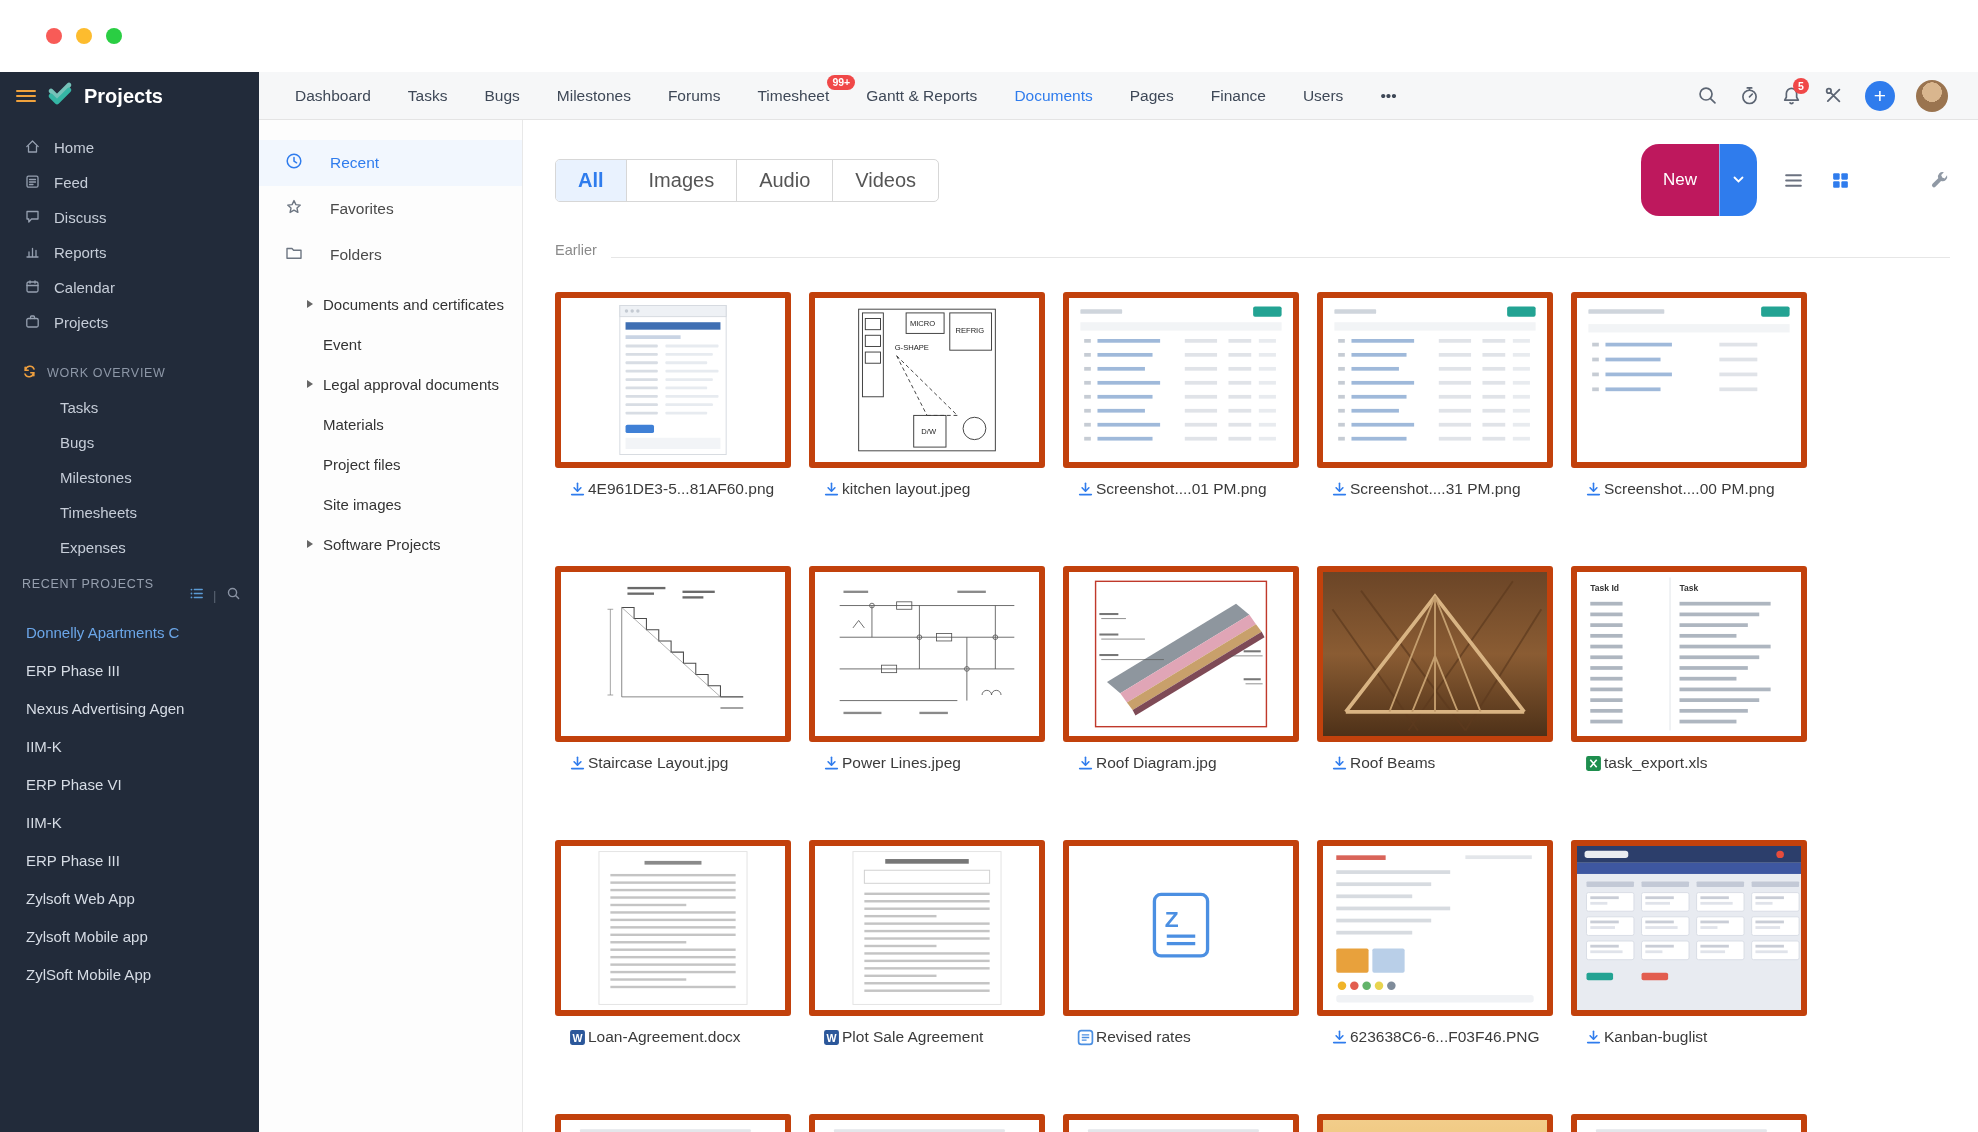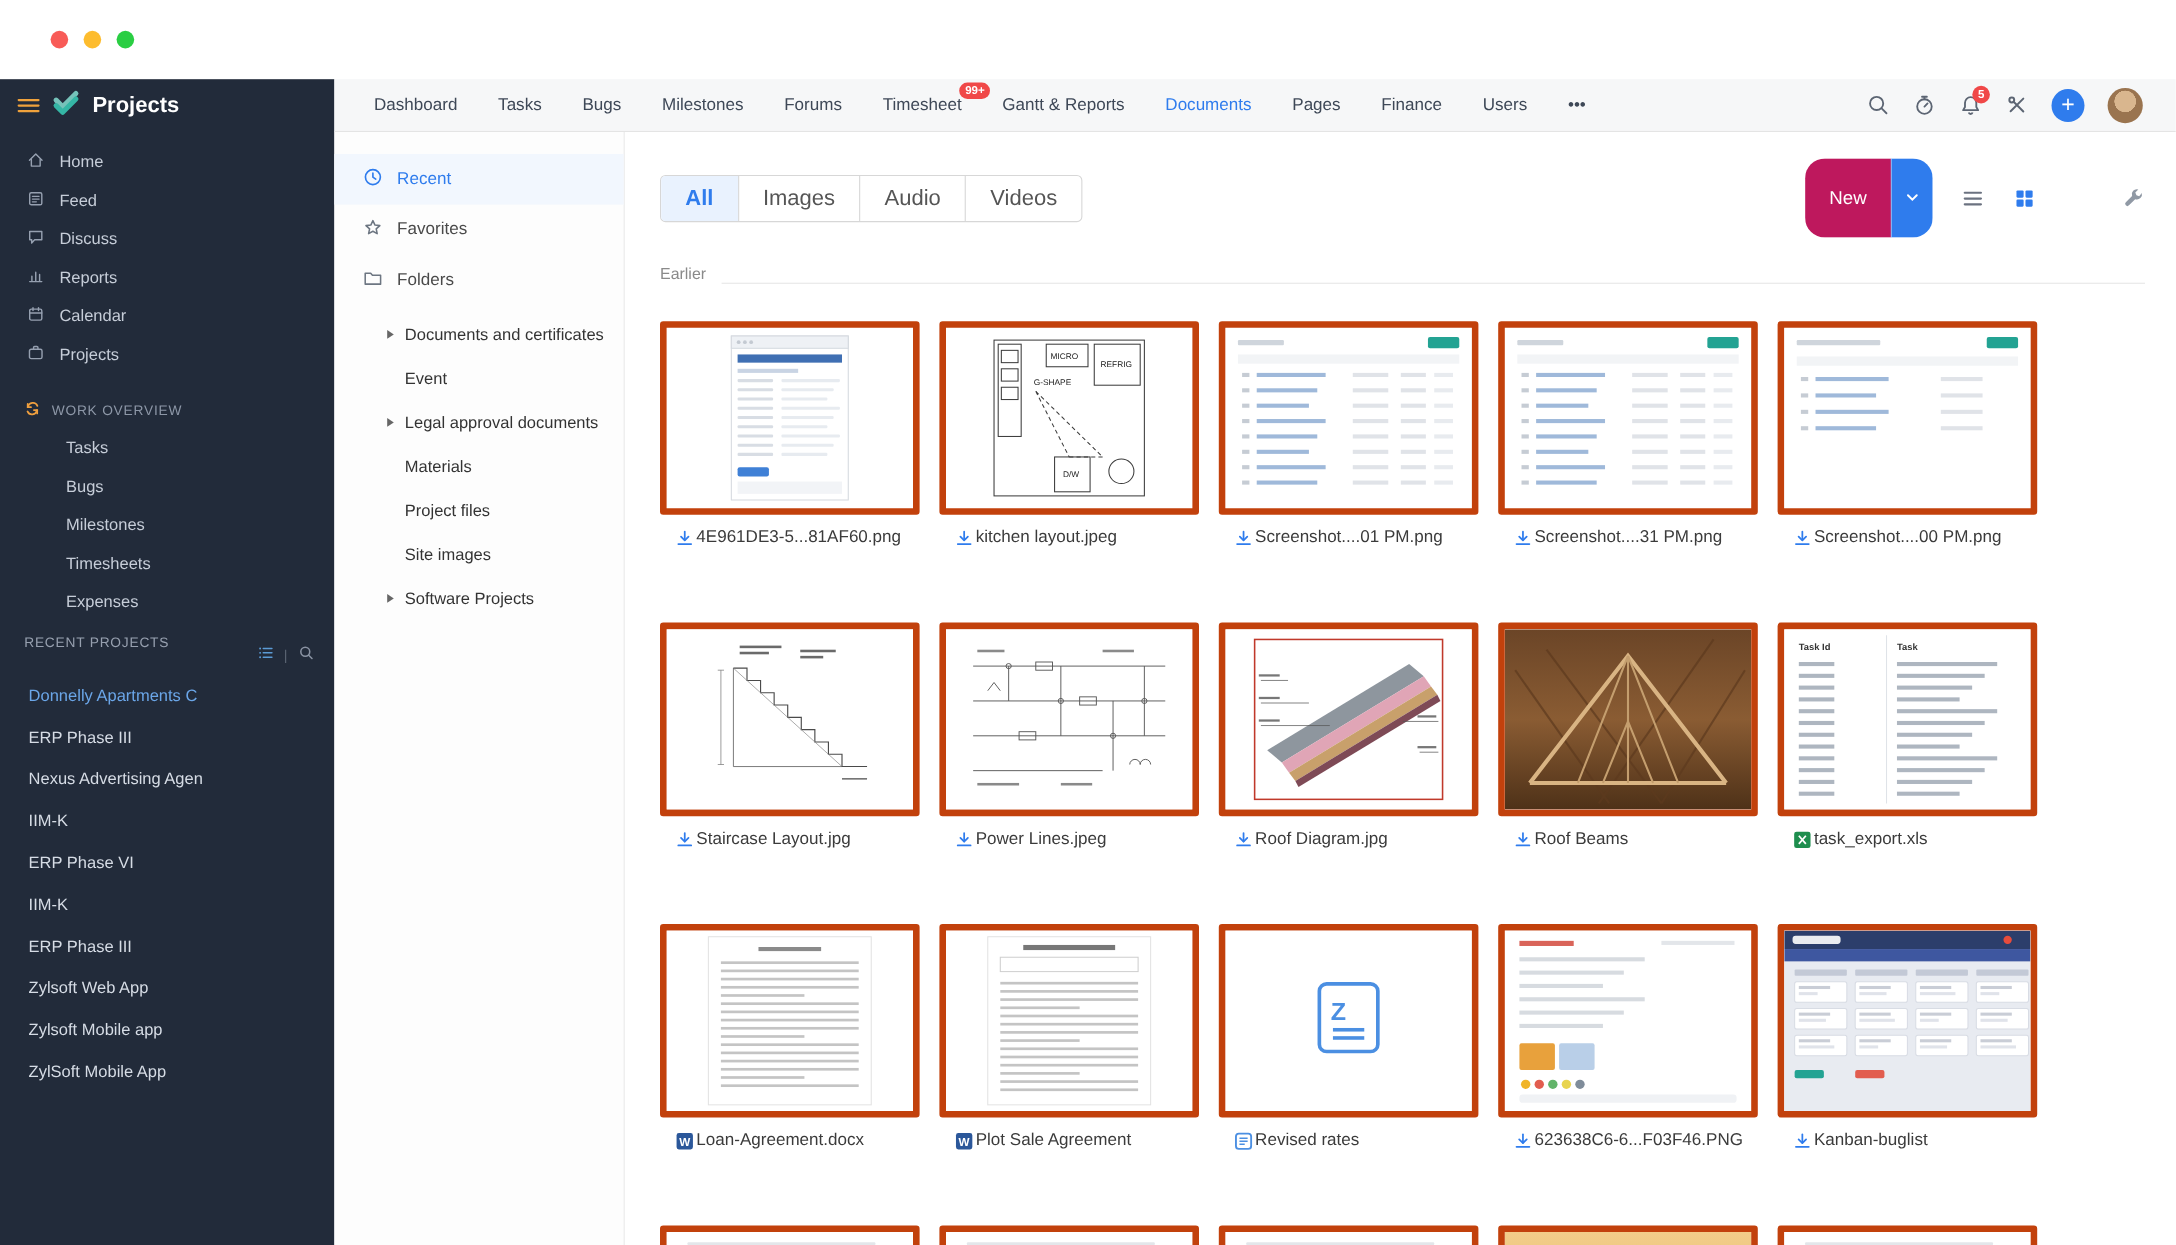--- a/index.html
+++ b/index.html
@@ -7,21 +7,21 @@
   body{font-family:"Liberation Sans",sans-serif;background:#fff;overflow:hidden;position:relative}
 
   
   .titlebar{height:72px;background:#fff;display:flex;align-items:center;padding-left:46px}
   .dot{width:16px;height:16px;border-radius:50%;margin-right:14px;display:inline-block}
   .dot.red{background:#f85b57}.dot.yellow{background:#fdbc2e}.dot.green{background:#2ace43}
 
   .app{display:flex;height:1060px}
 
   
-  .sidebar{width:304px;background:#222b3a;color:#c6cdd8;flex-shrink:0;overflow:hidden}
+  .sidebar{width:259px;background:#222b3a;color:#c6cdd8;flex-shrink:0;overflow:hidden}
   .sb-header{height:48px;display:flex;align-items:center;padding-left:16px;gap:11px}
   .hamburger span{display:block;width:20px;height:2.6px;background:#f0a23c;margin:2.6px 0;border-radius:2px}
   .logo-text{color:#fff;font-size:20px;font-weight:bold}
   .sb-nav{margin-top:10px}
   .sb-item{height:35px;display:flex;align-items:center;gap:13px;padding-left:24px;font-size:15px;color:#c6cdd8;cursor:pointer;white-space:nowrap}
   .sb-section-title{display:flex;align-items:center;gap:10px;padding-left:22px;font-size:12.5px;color:#8d97a7;letter-spacing:.7px;height:34px;margin-top:16px}
   .sb-sub{padding-left:60px;height:35px;display:flex;align-items:center;font-size:15px;color:#c6cdd8;cursor:pointer}
   .rp-head{display:flex;padding:0 18px 0 22px;height:36px;color:#97a0af;font-size:12.5px;letter-spacing:.7px;margin-top:12px}
   .rp-icons{margin-left:auto;display:flex;gap:9px;align-items:center}
   .rp-sep{color:#5a6473;font-size:13px}
@@ -38,21 +38,21 @@
   .nav-right{margin-left:auto;display:flex;align-items:center;gap:21px}
   .nav-ic{position:relative;display:flex;cursor:pointer}
   .bell-badge{position:absolute;top:-7px;right:-7px;background:#f04848;color:#fff;font-size:10.5px;border-radius:9px;min-width:16px;height:16px;display:flex;align-items:center;justify-content:center;font-weight:bold}
   .plus-btn{width:30px;height:30px;border-radius:50%;background:#2f7ced;color:#fff;font-size:21px;display:flex;align-items:center;justify-content:center;cursor:pointer;line-height:1}
   .avatar{width:32px;height:32px;border-radius:50%;background:radial-gradient(circle at 50% 38%,#d9b68e 0 38%,#9a744f 39% 100%);cursor:pointer}
 
   .workspace{flex:1;display:flex;min-height:0}
 
   
   .docs-sidebar{width:264px;border-right:1px solid #e8e8e8;background:#fdfdfd;padding-top:20px;flex-shrink:0}
-  .view-item{height:46px;display:flex;align-items:center;gap:13px;padding-left:26px;font-size:15.5px;color:#4a4a4a;cursor:pointer}
+  .view-item{height:46px;display:flex;align-items:center;gap:27px;padding-left:26px;font-size:15.5px;color:#4a4a4a;cursor:pointer}
   .view-item.active{color:#2f7ced;background:#f2f7fe}
   .folder-tree{margin-top:2px}
   .folder-item{height:40px;display:flex;align-items:center;font-size:15px;color:#333;padding-left:64px;position:relative;cursor:pointer}
   .folder-item:first-child{margin-top:6px}
   .tri{position:absolute;left:48px;width:0;height:0;border-left:6px solid #666;border-top:4.5px solid transparent;border-bottom:4.5px solid transparent}
 
   
   .content{flex:1;padding:24px 28px 0 32px;overflow:hidden;display:flex;flex-direction:column;background:#fff}
   .toolbar{display:flex;align-items:center}
   .seg{display:flex;border:1px solid #d7d7d7;border-radius:5px;overflow:hidden;background:#fff}

